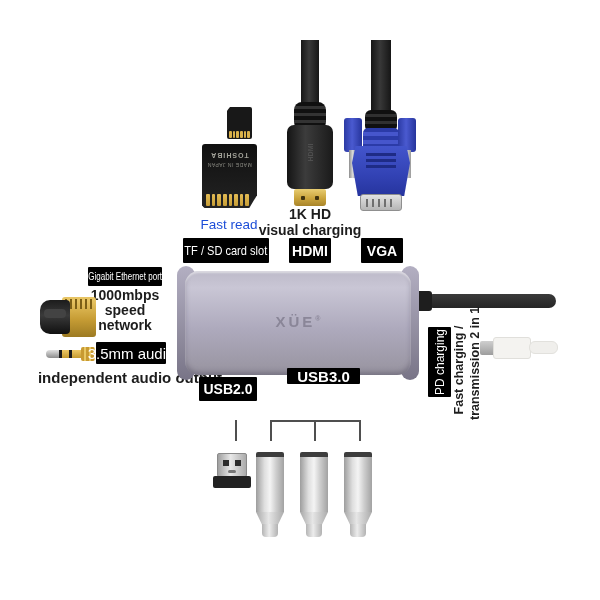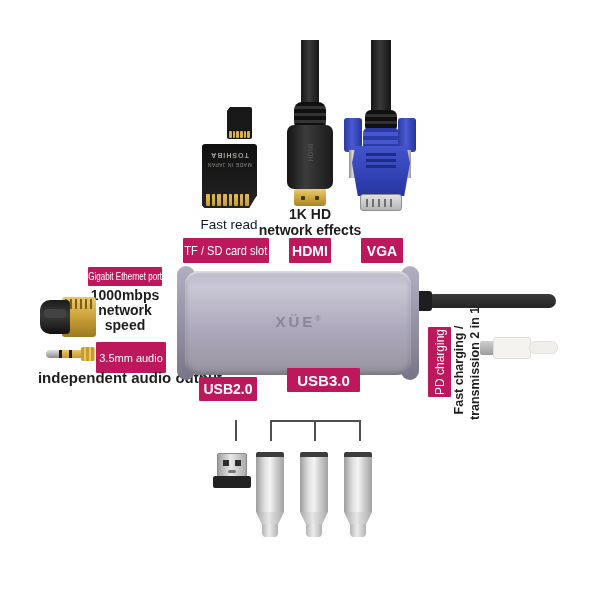--- a/index.html
+++ b/index.html
@@ -1,20 +1,20 @@
 <!DOCTYPE html>
 <html><head>
 <meta charset="utf-8">
 <style>
   html,body{margin:0;padding:0;background:#fff;}
   .canvas{position:relative;width:600px;height:600px;background:#ffffff;overflow:hidden;
           font-family:"Liberation Sans",sans-serif;}
 
   
-  .plabel{position:absolute;background:#be185d;color:#fff;display:flex;align-items:center;
+  .plabel{position:absolute;background:#000000;color:#fff;display:flex;align-items:center;
           justify-content:center;white-space:nowrap;border-radius:1px;}
   .plabel.bold{font-weight:bold;}
   .cond{display:inline-block;transform:scaleX(.85);transform-origin:center;}
 
   
   .caption{position:absolute;color:#1d1d1d;font-weight:bold;text-align:center;}
 
   
   .microsd{position:absolute;left:227px;top:107px;width:25px;height:32px;background:#181818;
            border-radius:2px;clip-path:polygon(12% 0,100% 0,100% 100%,0 100%,0 12%);}
@@ -168,37 +168,37 @@
         <i></i>
         <i></i>
         <i></i>
         <i></i>
         <i></i>
         <i></i>
         <i></i>
       </div>
   </div>
 
-  <div class="caption" style="left:184px;top:217px;width:90px;font-weight:normal;color:#0f172a;font-size:13.5px;">Fast read</div>
+  <div class="caption" style="left:184px;top:217px;width:90px;font-weight:normal;color:#1d4ed8;font-size:13.5px;">Fast read</div>
 
   <div class="hdmi">
     <div class="cord"></div>
     <div class="boot"></div>
     <div class="body">
       <div class="moulded">HDMI</div>
     </div>
     <div class="tip">
         <i class="d1"></i>
         <i class="d2"></i>
       </div>
   </div>
 
   <div class="caption" style="left:250px;top:206px;width:120px;font-size:14px;line-height:1.15;">
     <div>1K HD</div>
-    <div>network effects</div>
+    <div>visual charging</div>
   </div>
 
   <div class="vga">
     <div class="cord"></div>
     <div class="boot"></div>
     <div class="rings"></div>
     <div class="screw left"></div>
     <div class="screw right"></div>
     <div class="post left"></div>
     <div class="post right"></div>
@@ -215,40 +215,40 @@
   </div>
   <div class="plabel bold" style="left:289px;top:238px;width:42px;height:25px;font-size:14px;">HDMI</div>
   <div class="plabel bold" style="left:361px;top:238px;width:42px;height:25px;font-size:14px;">VGA</div>
 
   <div class="plabel" style="left:88px;top:267px;width:74px;height:19px;font-size:10px;">
     <span class="cond" style="transform:scaleX(.8);">Gigabit Ethernet port</span>
   </div>
 
   <div class="caption" style="left:74px;top:288px;width:102px;font-size:14px;line-height:1.08;">
     <div>1000mbps</div>
+    <div>speed</div>
     <div>network</div>
-    <div>speed</div>
   </div>
 
   <div class="rj45">
     <div class="gold"></div>
     <div class="gpins"></div>
     <div class="sleeve"></div>
     <div class="latch"></div>
   </div>
 
   <div class="jack">
     <div class="tip"></div>
     <div class="r1"></div>
       <div class="g1"></div>
       <div class="r2"></div>
       <div class="g2"></div>
     <div class="collar"></div>
   </div>
-  <div class="plabel" style="left:96px;top:342px;width:70px;height:31px;font-size:11px;">3.5mm audio</div>
+  <div class="plabel" style="left:96px;top:342px;width:70px;height:22px;font-size:15px;">3.5mm audio</div>
   <div class="caption" style="left:35px;top:369px;width:190px;font-size:15px;">independent audio output</div>
 
   <div class="hostcable">
     <div class="cord"></div>
     <div class="relief"></div>
   </div>
 
   <div class="hub">
     <div class="cap left"></div>
     <div class="cap right"></div>
@@ -264,21 +264,21 @@
   </div>
   <div class="pd-caption">
     <div>Fast charging /</div>
     <div>transmission 2 in 1</div>
   </div>
   <div class="usbc-tip"></div>
   <div class="usbc-body"></div>
   <div class="usbc-thin"></div>
 
   <div class="plabel bold" style="left:199px;top:377px;width:58px;height:24px;font-size:14px;">USB2.0</div>
-  <div class="plabel bold" style="left:287px;top:368px;width:73px;height:24px;font-size:15px;">USB3.0</div>
+  <div class="plabel bold" style="left:287px;top:368px;width:73px;height:16px;font-size:15px;">USB3.0</div>
 
 
   <div class="vline" style="left:235px;top:420px;height:21px;"></div>
   <div class="bracket">
     <i class="b1"></i>
       <i class="b2"></i>
       <i class="b3"></i>
   </div>
 
   <div class="dongle">

